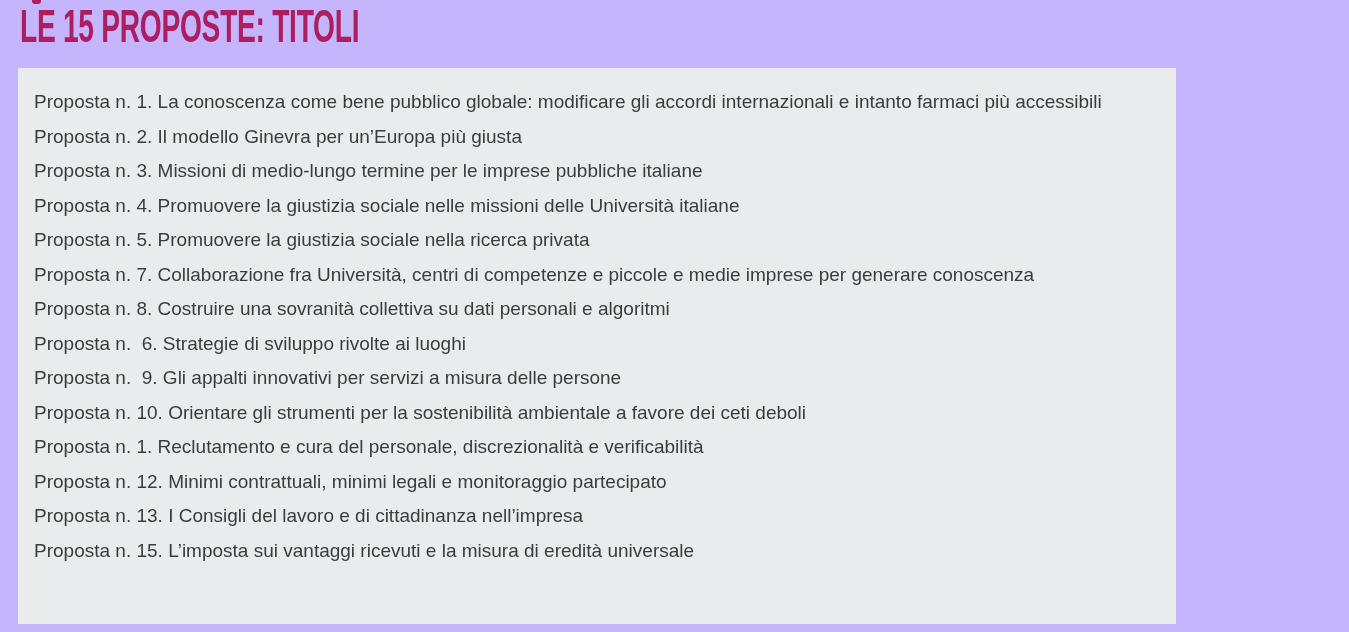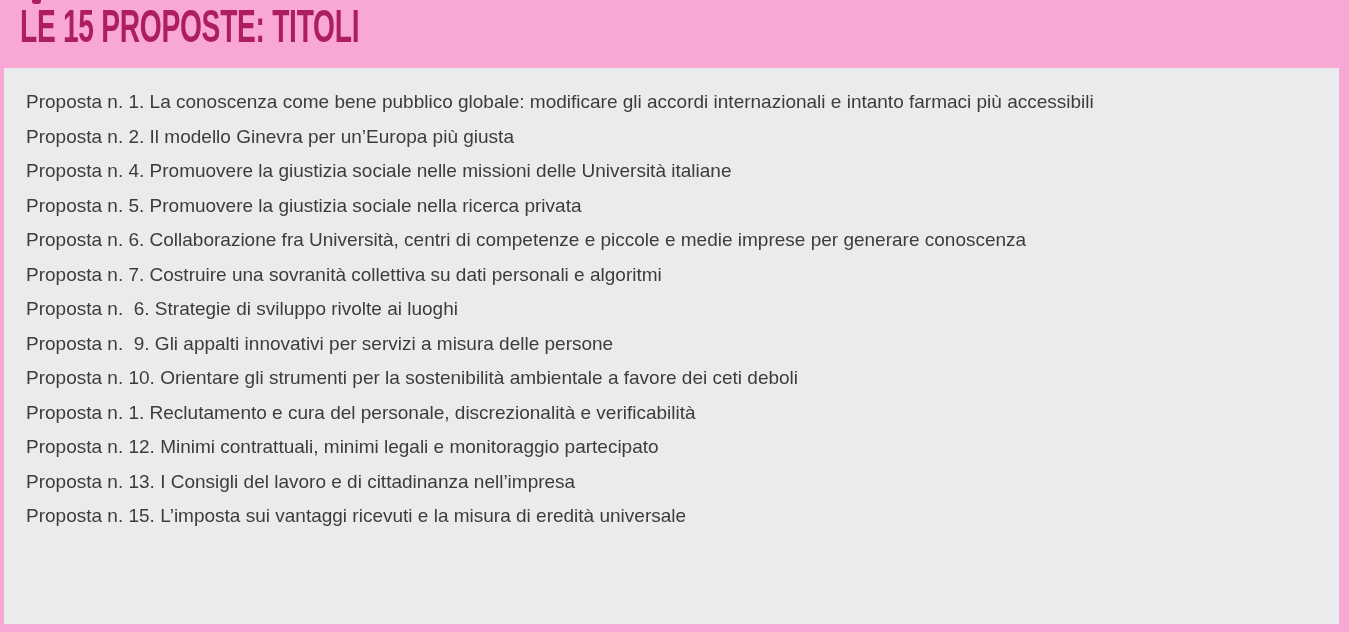--- a/index.html
+++ b/index.html
@@ -7,21 +7,21 @@
     width: 1349px;
     height: 632px;
     background: #ffffff;
     overflow: hidden;
     font-family: "Liberation Sans", sans-serif;
   }
   .slide {
     position: relative;
     width: 1349px;
     height: 632px;
-    background: #f9a8d4;
+    background: #c4b5fd;
   }
   .top-artifact {
     position: absolute;
     left: 32px;
     top: 0;
     width: 9px;
     height: 4px;
     border-radius: 0 0 3px 3px;
     background: var(--accent, #AC1E60);
   }
@@ -33,47 +33,48 @@
     font-weight: 700;
     line-height: 1.0;
     letter-spacing: -0.5px;
     white-space: nowrap;
     color: var(--accent, #AC1E60);
     transform: scaleX(0.60);
     transform-origin: 0 0;
   }
   .panel {
     position: absolute;
-    left: 4px;
+    left: 18px;
     top: 68px;
-    width: 1335px;
+    width: 1158px;
     height: 556px;
     background: var(--panel-bg, #EAEBEC);
-    padding: 17px 20px 0 22px;
+    padding: 17px 20px 0 16px;
   }
   .proposal {
     font-size: 19px;
     line-height: 34.5px;
     color: var(--body-text, #3C3C3C);
     white-space: pre-wrap;
   }
 </style>
 </head>
 <body>
 
 <div class="slide">
   <div class="top-artifact"></div>
   <h1 class="title">LE 15 PROPOSTE: TITOLI</h1>
   <div class="panel">
     <p class="proposal">Proposta n. 1. La conoscenza come bene pubblico globale: modificare gli accordi internazionali e intanto farmaci più accessibili</p>
     <p class="proposal">Proposta n. 2. Il modello Ginevra per un’Europa più giusta</p>
+    <p class="proposal">Proposta n. 3. Missioni di medio-lungo termine per le imprese pubbliche italiane</p>
     <p class="proposal">Proposta n. 4. Promuovere la giustizia sociale nelle missioni delle Università italiane</p>
     <p class="proposal">Proposta n. 5. Promuovere la giustizia sociale nella ricerca privata</p>
-    <p class="proposal">Proposta n. 6. Collaborazione fra Università, centri di competenze e piccole e medie imprese per generare conoscenza</p>
-    <p class="proposal">Proposta n. 7. Costruire una sovranità collettiva su dati personali e algoritmi</p>
+    <p class="proposal">Proposta n. 7. Collaborazione fra Università, centri di competenze e piccole e medie imprese per generare conoscenza</p>
+    <p class="proposal">Proposta n. 8. Costruire una sovranità collettiva su dati personali e algoritmi</p>
     <p class="proposal">Proposta n.  6. Strategie di sviluppo rivolte ai luoghi</p>
     <p class="proposal">Proposta n.  9. Gli appalti innovativi per servizi a misura delle persone</p>
     <p class="proposal">Proposta n. 10. Orientare gli strumenti per la sostenibilità ambientale a favore dei ceti deboli</p>
     <p class="proposal">Proposta n. 1. Reclutamento e cura del personale, discrezionalità e verificabilità</p>
     <p class="proposal">Proposta n. 12. Minimi contrattuali, minimi legali e monitoraggio partecipato</p>
     <p class="proposal">Proposta n. 13. I Consigli del lavoro e di cittadinanza nell’impresa</p>
     <p class="proposal">Proposta n. 15. L’imposta sui vantaggi ricevuti e la misura di eredità universale</p>
   </div>
 </div>
 

